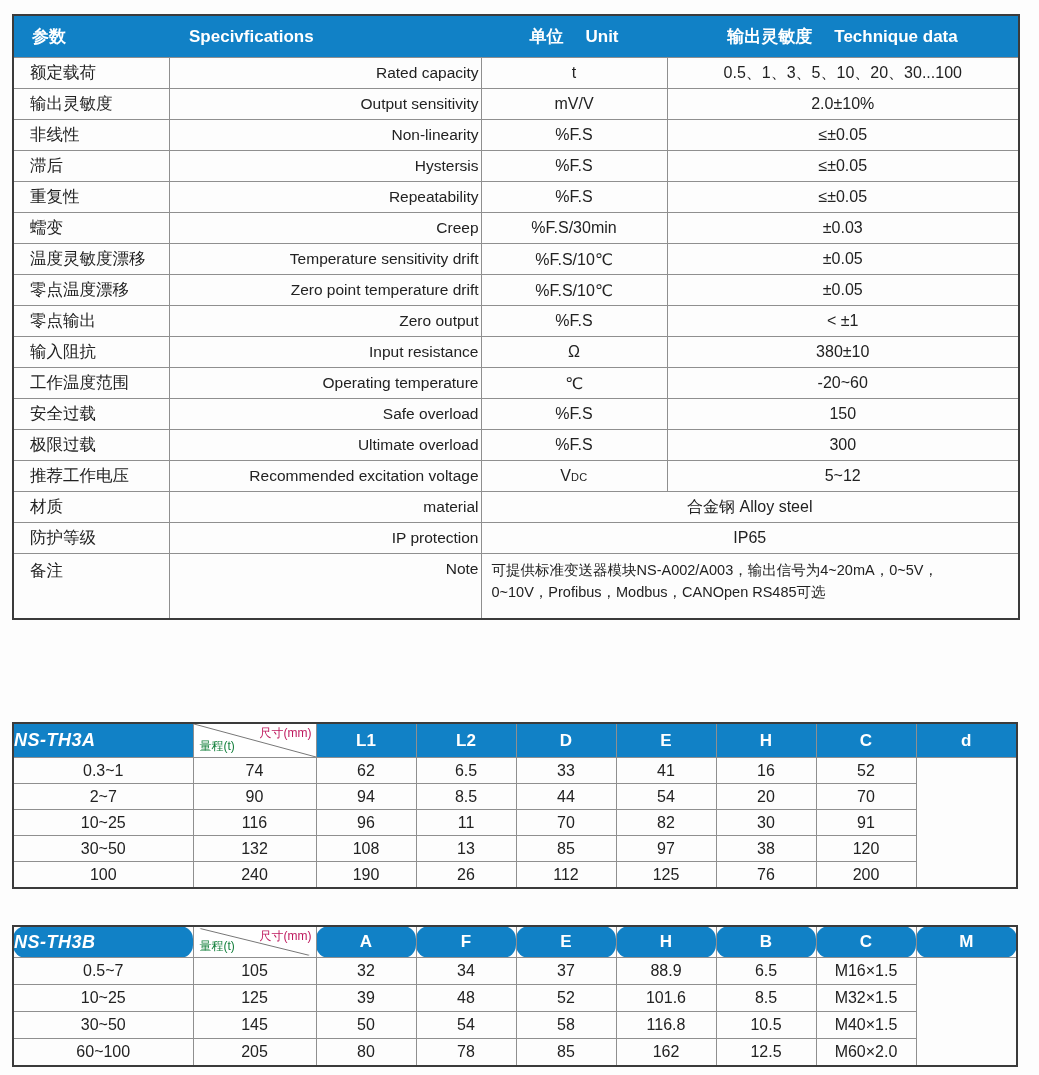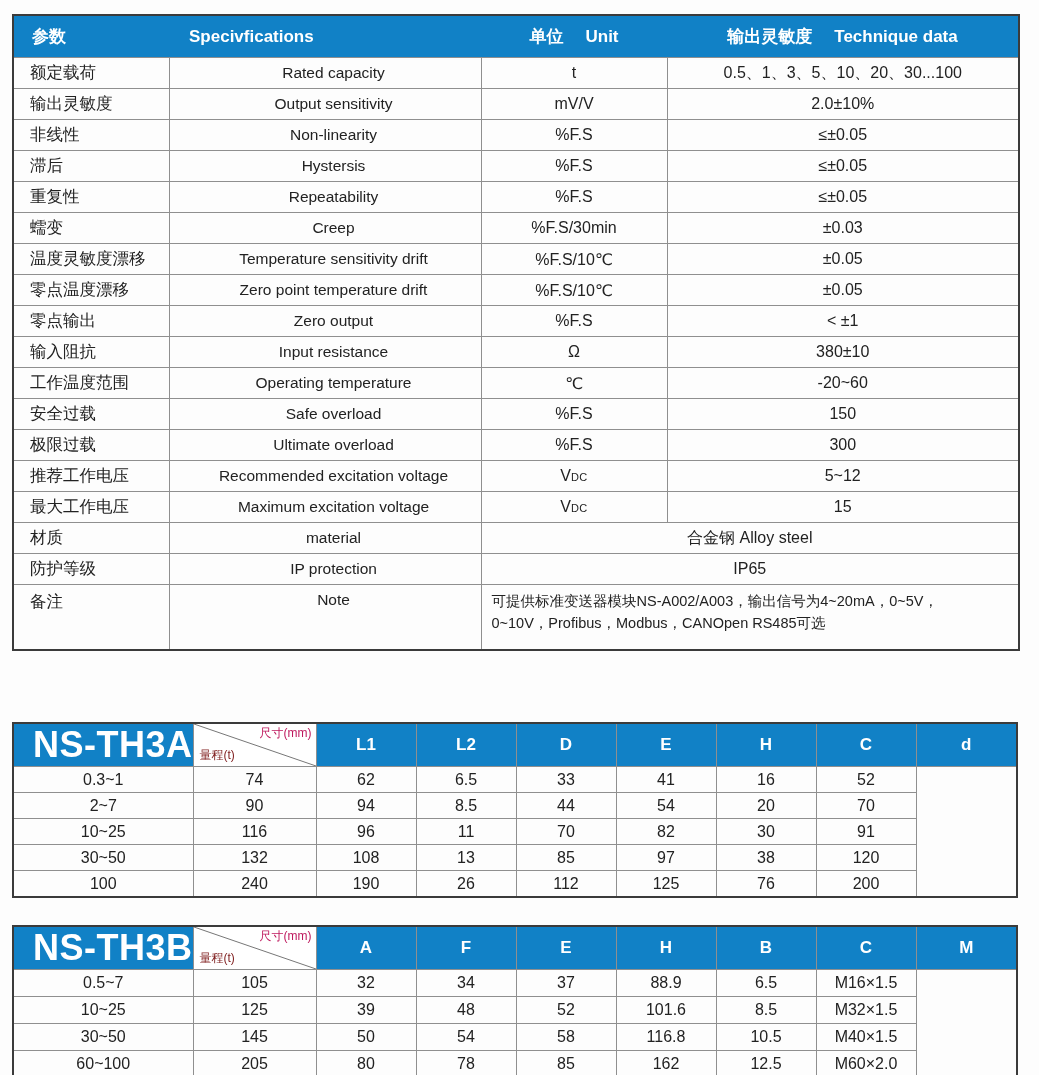--- a/index.html
+++ b/index.html
@@ -30,21 +30,21 @@
   }
   .spec-table thead th.h-param-cn{text-align:left;padding-left:18px;}
   .spec-table thead th.h-param-en{text-align:left;padding-left:20px;}
   .spec-table thead th.h-unit,.spec-table thead th.h-tech{text-align:center;}
   .hdr-gap{display:inline-block;width:22px;}
   .spec-table tbody td{
     border:1px solid var(--border-mid);
     height:30px;padding:0 2px;vertical-align:middle;
   }
   .spec-table td.cell-param-cn{text-align:left;padding-left:16px;font-size:16.5px;}
-  .spec-table td.cell-param-en{text-align:center;padding-left:19px;font-size:15.5px;}
+  .spec-table td.cell-param-en{text-align:right;padding-left:19px;font-size:15.5px;}
   .spec-table td.cell-unit,
   .spec-table td.cell-value,
   .spec-table td.cell-merged-value{text-align:center;}
   .unit-sub{font-size:11px;letter-spacing:.5px;}
   .spec-table tr.note-row td{height:58px;vertical-align:top;padding-top:6px;}
   .spec-table td.cell-merged-value.left{
     text-align:left;padding-left:10px;font-size:14.5px;
     line-height:1.5;white-space:pre-line;
   }
 
@@ -52,36 +52,37 @@
   .dim-table{
     position:absolute;left:12px;width:1006px;
     border:2px solid var(--border-dark);
     font-size:16px;
   }
   .dim-a{top:722px;}
   .dim-b{top:925px;}
   .dim-table th,.dim-table td{border:1px solid var(--border-mid);padding:0;}
   .dim-table th.model-cell{
     background:var(--blue);color:#fff;font-weight:bold;
-    font-size:36px;text-align:right;letter-spacing:.5px;
+    font-size:18px;text-align:left;letter-spacing:.5px;
     border:none;
+    font-style:italic;
   }
   .dim-table th.dim-col-th{
     background:var(--blue);color:#fff;font-weight:bold;
     font-size:17px;text-align:center;
   }
   .dim-a thead th{height:33px;}
-  .dim-b thead th{height:30px;}
+  .dim-b thead th{height:30px;border-radius:13px;}
   .dim-a tbody td{height:25px;}
   .dim-b tbody td{height:26px;}
   .dim-table tbody td{text-align:center;vertical-align:middle;}
   .corner-cell{position:relative;background:#fff;overflow:hidden;}
   .corner-cell .diag{position:absolute;top:0;left:0;width:100%;height:100%;}
   .corner-top{position:absolute;top:1px;right:4px;font-size:12px;font-weight:normal;color:#be185d;}
-  .corner-bottom{position:absolute;bottom:2px;left:6px;font-size:12px;font-weight:normal;color:#7f1d1d;}
+  .corner-bottom{position:absolute;bottom:2px;left:6px;font-size:12px;font-weight:normal;color:#15803d;}
 </style>
 </head>
 <body>
 
 <div class="page">
 
   <table class="spec-table">
     <colgroup>
       <col style="width:156px">
         <col style="width:312px">
@@ -173,26 +174,20 @@
           <td class="cell-param-cn">极限过载</td>
           <td class="cell-param-en">Ultimate overload</td>
           <td class="cell-unit">%F.S</td>
           <td class="cell-value">300</td>
         </tr>
         <tr>
           <td class="cell-param-cn">推荐工作电压</td>
           <td class="cell-param-en">Recommended excitation voltage</td>
           <td class="cell-unit">V<span class="unit-sub">DC</span></td>
           <td class="cell-value">5~12</td>
-        </tr>
-        <tr>
-          <td class="cell-param-cn">最大工作电压</td>
-          <td class="cell-param-en">Maximum excitation voltage</td>
-          <td class="cell-unit">V<span class="unit-sub">DC</span></td>
-          <td class="cell-value">15</td>
         </tr>
         <tr>
           <td class="cell-param-cn">材质</td>
           <td class="cell-param-en">material</td>
           <td class="cell-merged-value" colspan="2">合金钢  Alloy steel</td>
         </tr>
         <tr>
           <td class="cell-param-cn">防护等级</td>
           <td class="cell-param-en">IP protection</td>
           <td class="cell-merged-value" colspan="2">IP65</td>

